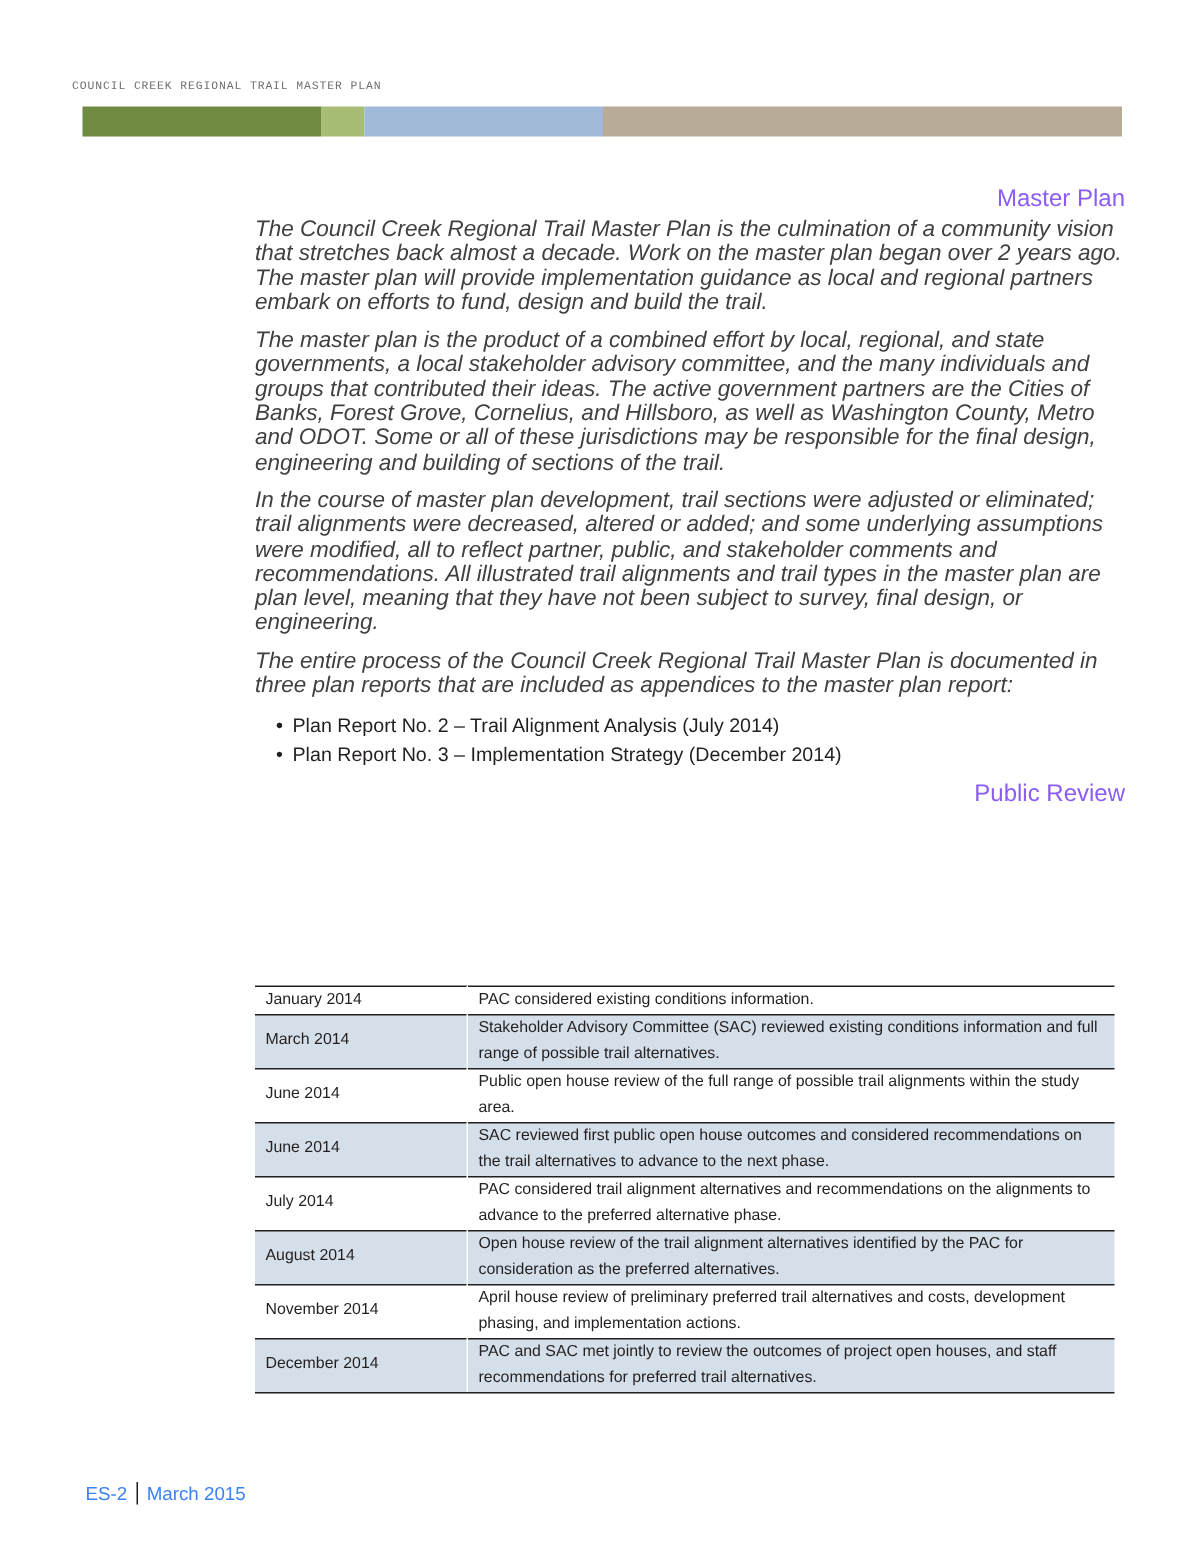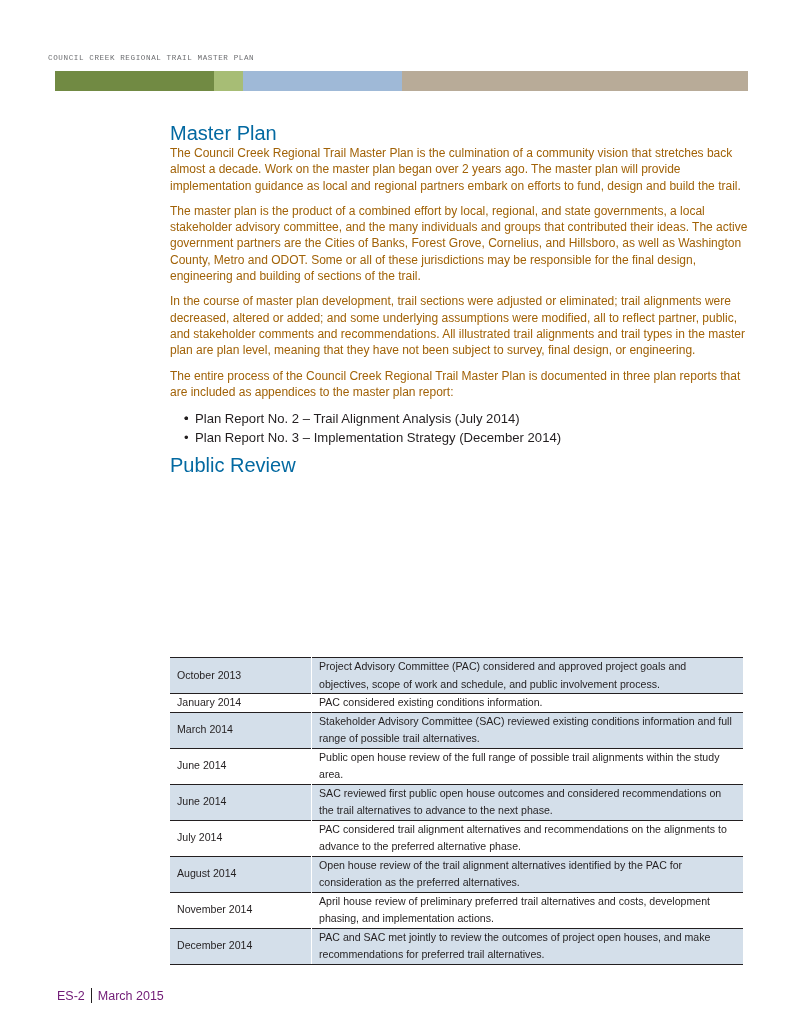--- a/index.html
+++ b/index.html
@@ -3,36 +3,36 @@
   <meta charset="utf-8">
   <style>
     html, body { margin: 0; padding: 0; background: #ffffff; }
     body { width: 800px; height: 1035px; position: relative; overflow: hidden;
            font-family: "Liberation Sans", sans-serif; color: #231f20; }
     .running-head { position: absolute; left: 48px; top: 54px; font-size: 7.6px;
                     letter-spacing: 0.6px; color: #6d6e71; font-family: Liberation Mono, monospace; }
     .color-bar { position: absolute; left: 55px; top: 71px; height: 20px; width: 693px; display: flex; }
     .color-bar span { display: block; height: 100%; }
     .content { position: absolute; left: 170px; top: 121px; width: 580px; }
-    h2 { margin: 0; font-weight: normal; font-size: 20px; line-height: 24px; color: #0369a1; }
-    p { margin: 0 0 9px 0; font-size: 12px; line-height: 16.3px; color: #a16207; }
+    h2 { margin: 0; font-weight: normal; font-size: 16px; line-height: 24px; color: #8b5cf6; text-align: right; }
+    p { margin: 0 0 9px 0; font-size: 15px; line-height: 16.3px; color: #404040; font-style: italic; }
     ul { list-style: none; margin: 0 0 6px 0; padding: 0 0 0 14px; }
     ul li { font-size: 13.1px; line-height: 19px; position: relative; padding-left: 11px; }
     ul li .bullet { position: absolute; left: 0; top: 0; }
     .review-heading { margin-top: 0; }
     table { position: absolute; left: 170px; top: 657px; width: 573px; border-collapse: collapse;
             font-size: 10.6px; color: #231f20; }
     table td { padding: 0 7px; vertical-align: middle; line-height: 17.5px;
                border-top: 1.5px solid #231f20; }
     table tr:last-child td { border-bottom: 1.5px solid #231f20; }
     table td.date { width: 127px; border-right: 1.5px solid #ffffff; }
     table tr.shaded td { background: #d4dfea; }
     table tr.row-1 td { height: 35px; }
     table tr.row-2 td { height: 17px; }
-    .footer { position: absolute; left: 57px; top: 988px; font-size: 12.5px; color: #701a75; }
+    .footer { position: absolute; left: 57px; top: 988px; font-size: 12.5px; color: #3b82f6; }
     .footer .sep { display: inline-block; width: 1px; height: 15px; background: #231f20;
                    vertical-align: -3px; margin: 0 6px; }
   </style>
 </head>
 <body>
 
 <div class="running-head">COUNCIL CREEK REGIONAL TRAIL MASTER PLAN</div>
 
 <div class="color-bar">
   <span style="background:#718a43;width:159px"></span>
@@ -50,24 +50,20 @@
   <ul>
     <li><span class="bullet">•</span></li>
     <li><span class="bullet">•</span><span>Plan Report No. 2 – Trail Alignment Analysis (July 2014)</span></li>
     <li><span class="bullet">•</span><span>Plan Report No. 3 – Implementation Strategy (December 2014)</span></li>
   </ul>
   <h2 class="review-heading">Public Review</h2>
 </div>
 
 <table>
   <tbody>
-    <tr class="shaded row-1">
-      <td class="date">October 2013</td>
-      <td>Project Advisory Committee (PAC) considered and approved project goals and objectives, scope of work and schedule, and public involvement process.</td>
-    </tr>
     <tr class="row-2">
       <td class="date">January 2014</td>
       <td>PAC considered existing conditions information.</td>
     </tr>
     <tr class="shaded row-1">
       <td class="date">March 2014</td>
       <td>Stakeholder Advisory Committee (SAC) reviewed existing conditions information and full range of possible trail alternatives.</td>
     </tr>
     <tr class="row-1">
       <td class="date">June 2014</td>
@@ -84,20 +80,20 @@
     <tr class="shaded row-1">
       <td class="date">August 2014</td>
       <td>Open house review of the trail alignment alternatives identified by the PAC for consideration as the preferred alternatives.</td>
     </tr>
     <tr class="row-1">
       <td class="date">November 2014</td>
       <td>April house review of preliminary preferred trail alternatives and costs, development phasing, and implementation actions.</td>
     </tr>
     <tr class="shaded row-1">
       <td class="date">December 2014</td>
-      <td>PAC and SAC met jointly to review the outcomes of project open houses, and make recommendations for preferred trail alternatives.</td>
+      <td>PAC and SAC met jointly to review the outcomes of project open houses, and staff recommendations for preferred trail alternatives.</td>
     </tr>
   </tbody>
 </table>
 
 <div class="footer">
   <span>ES-2</span><span class="sep"></span><span>March 2015</span>
 </div>
 
 </body></html>

